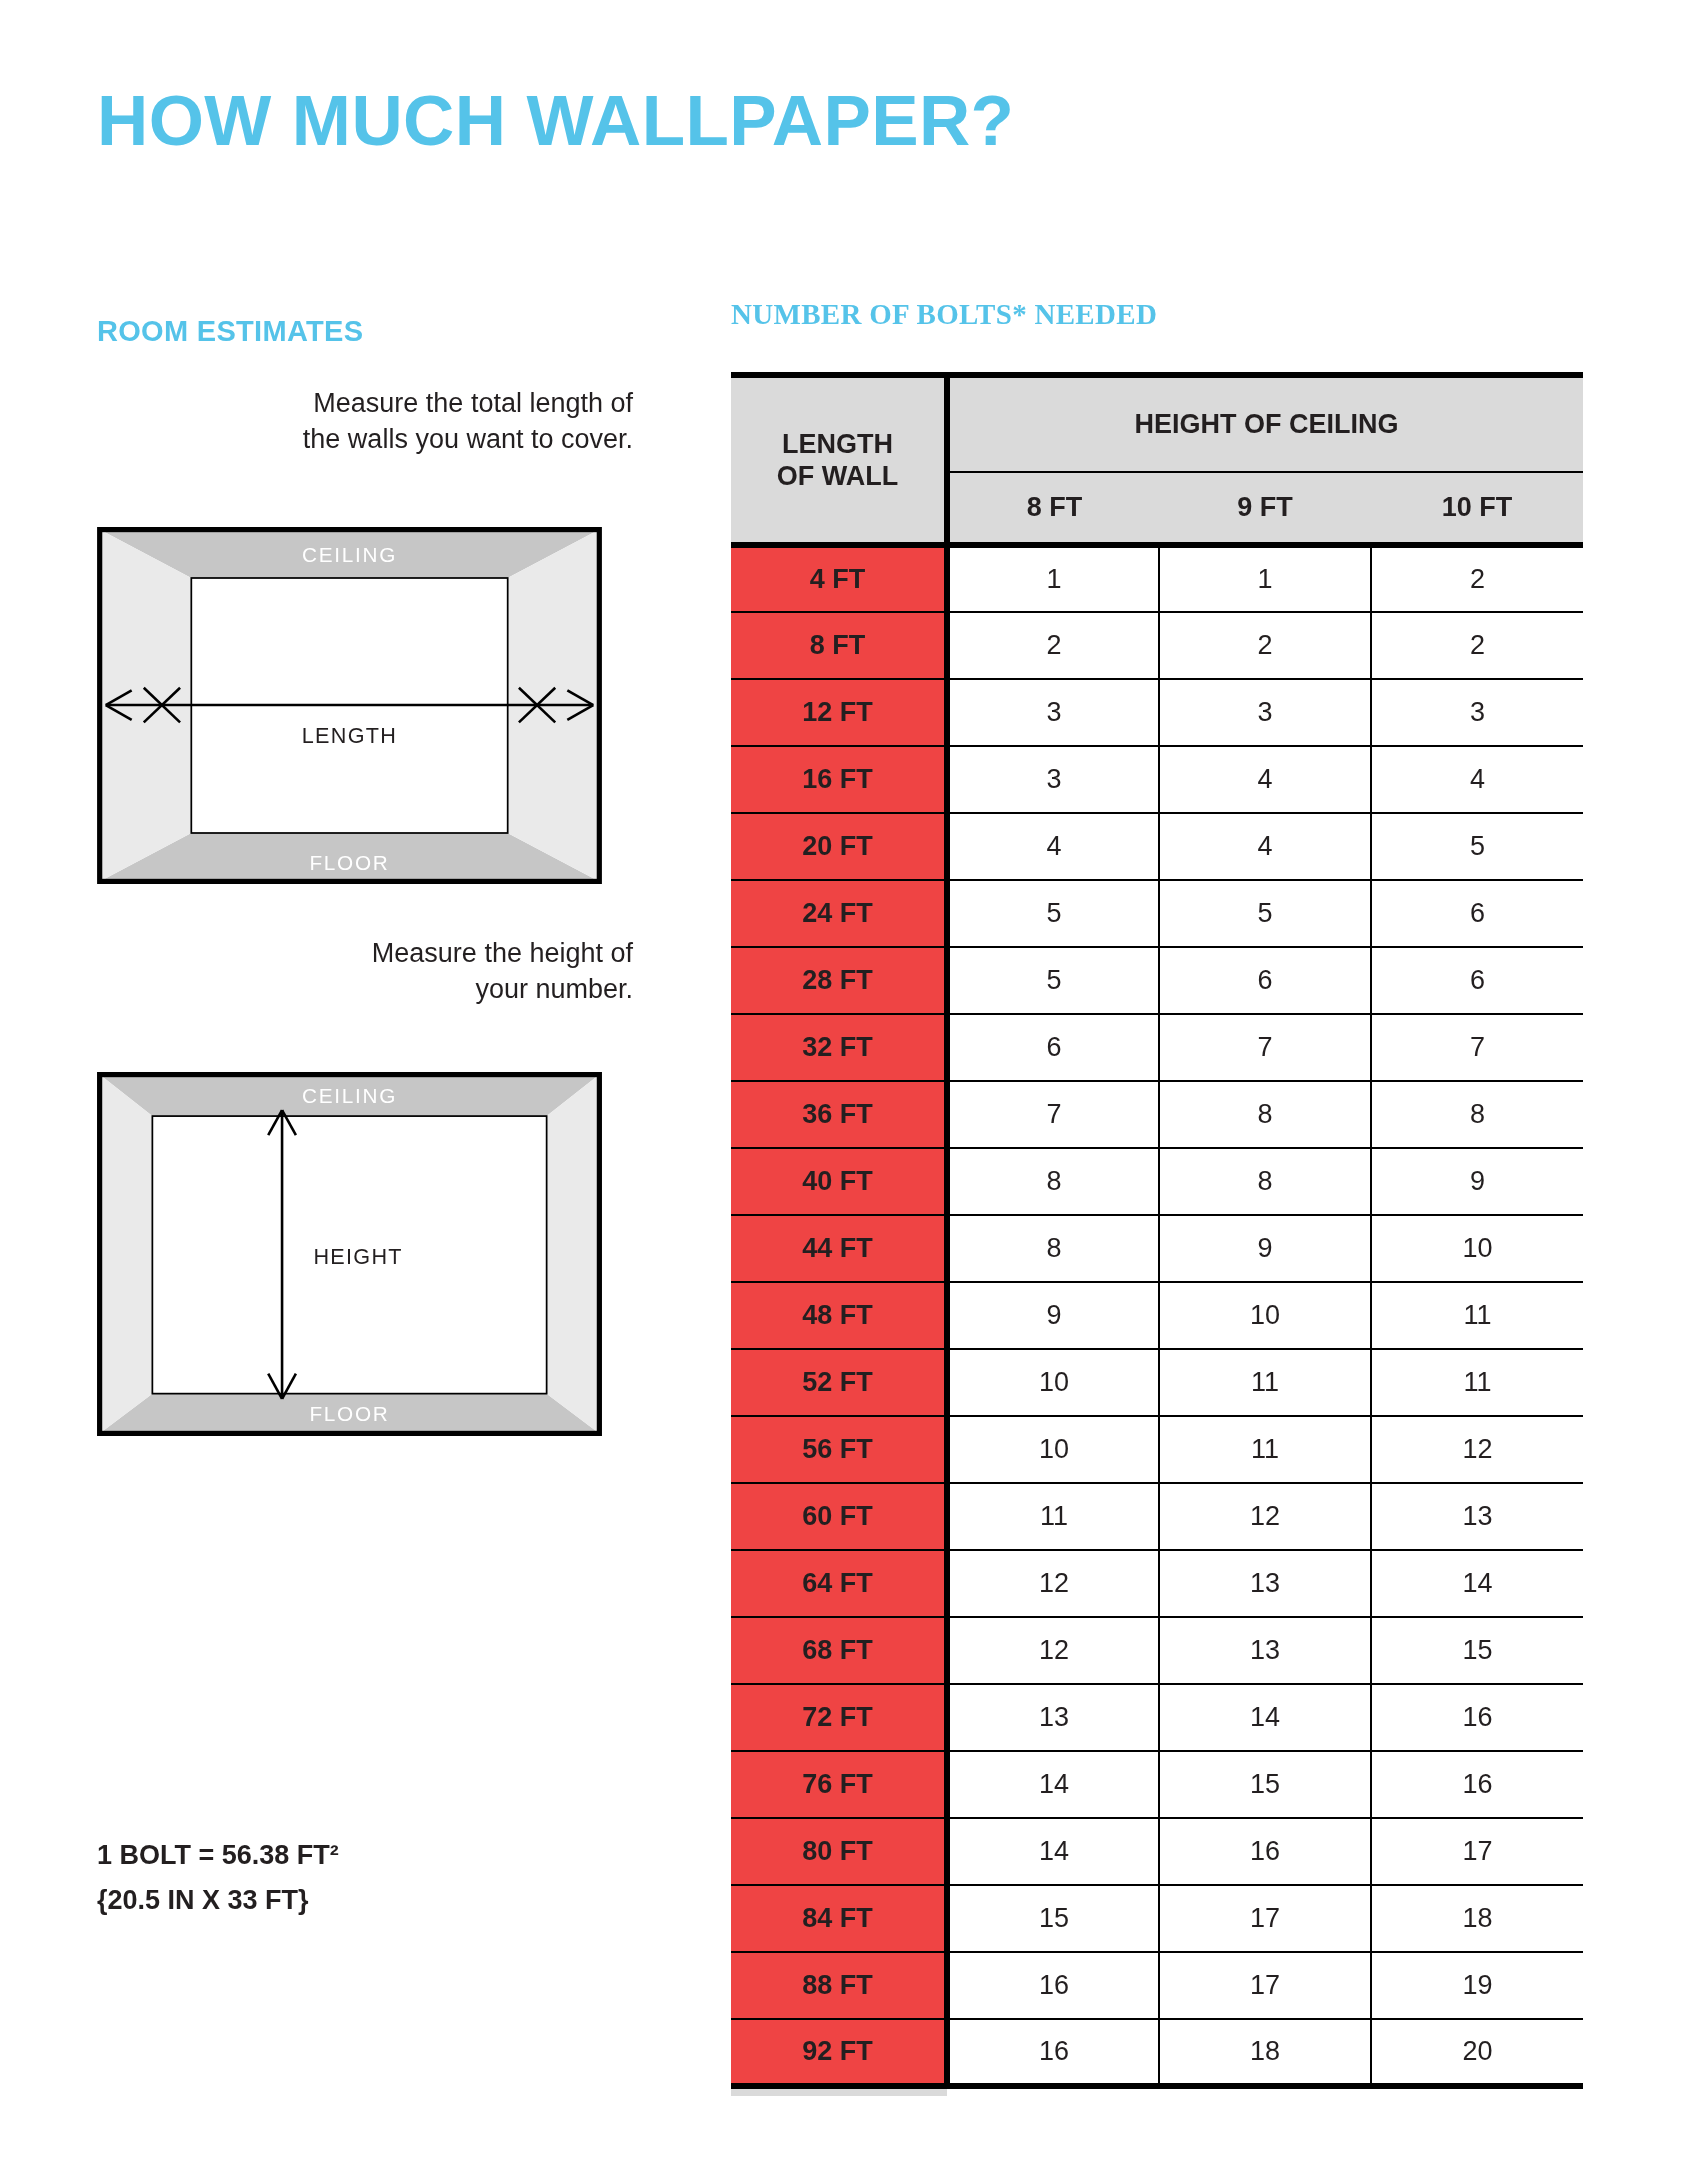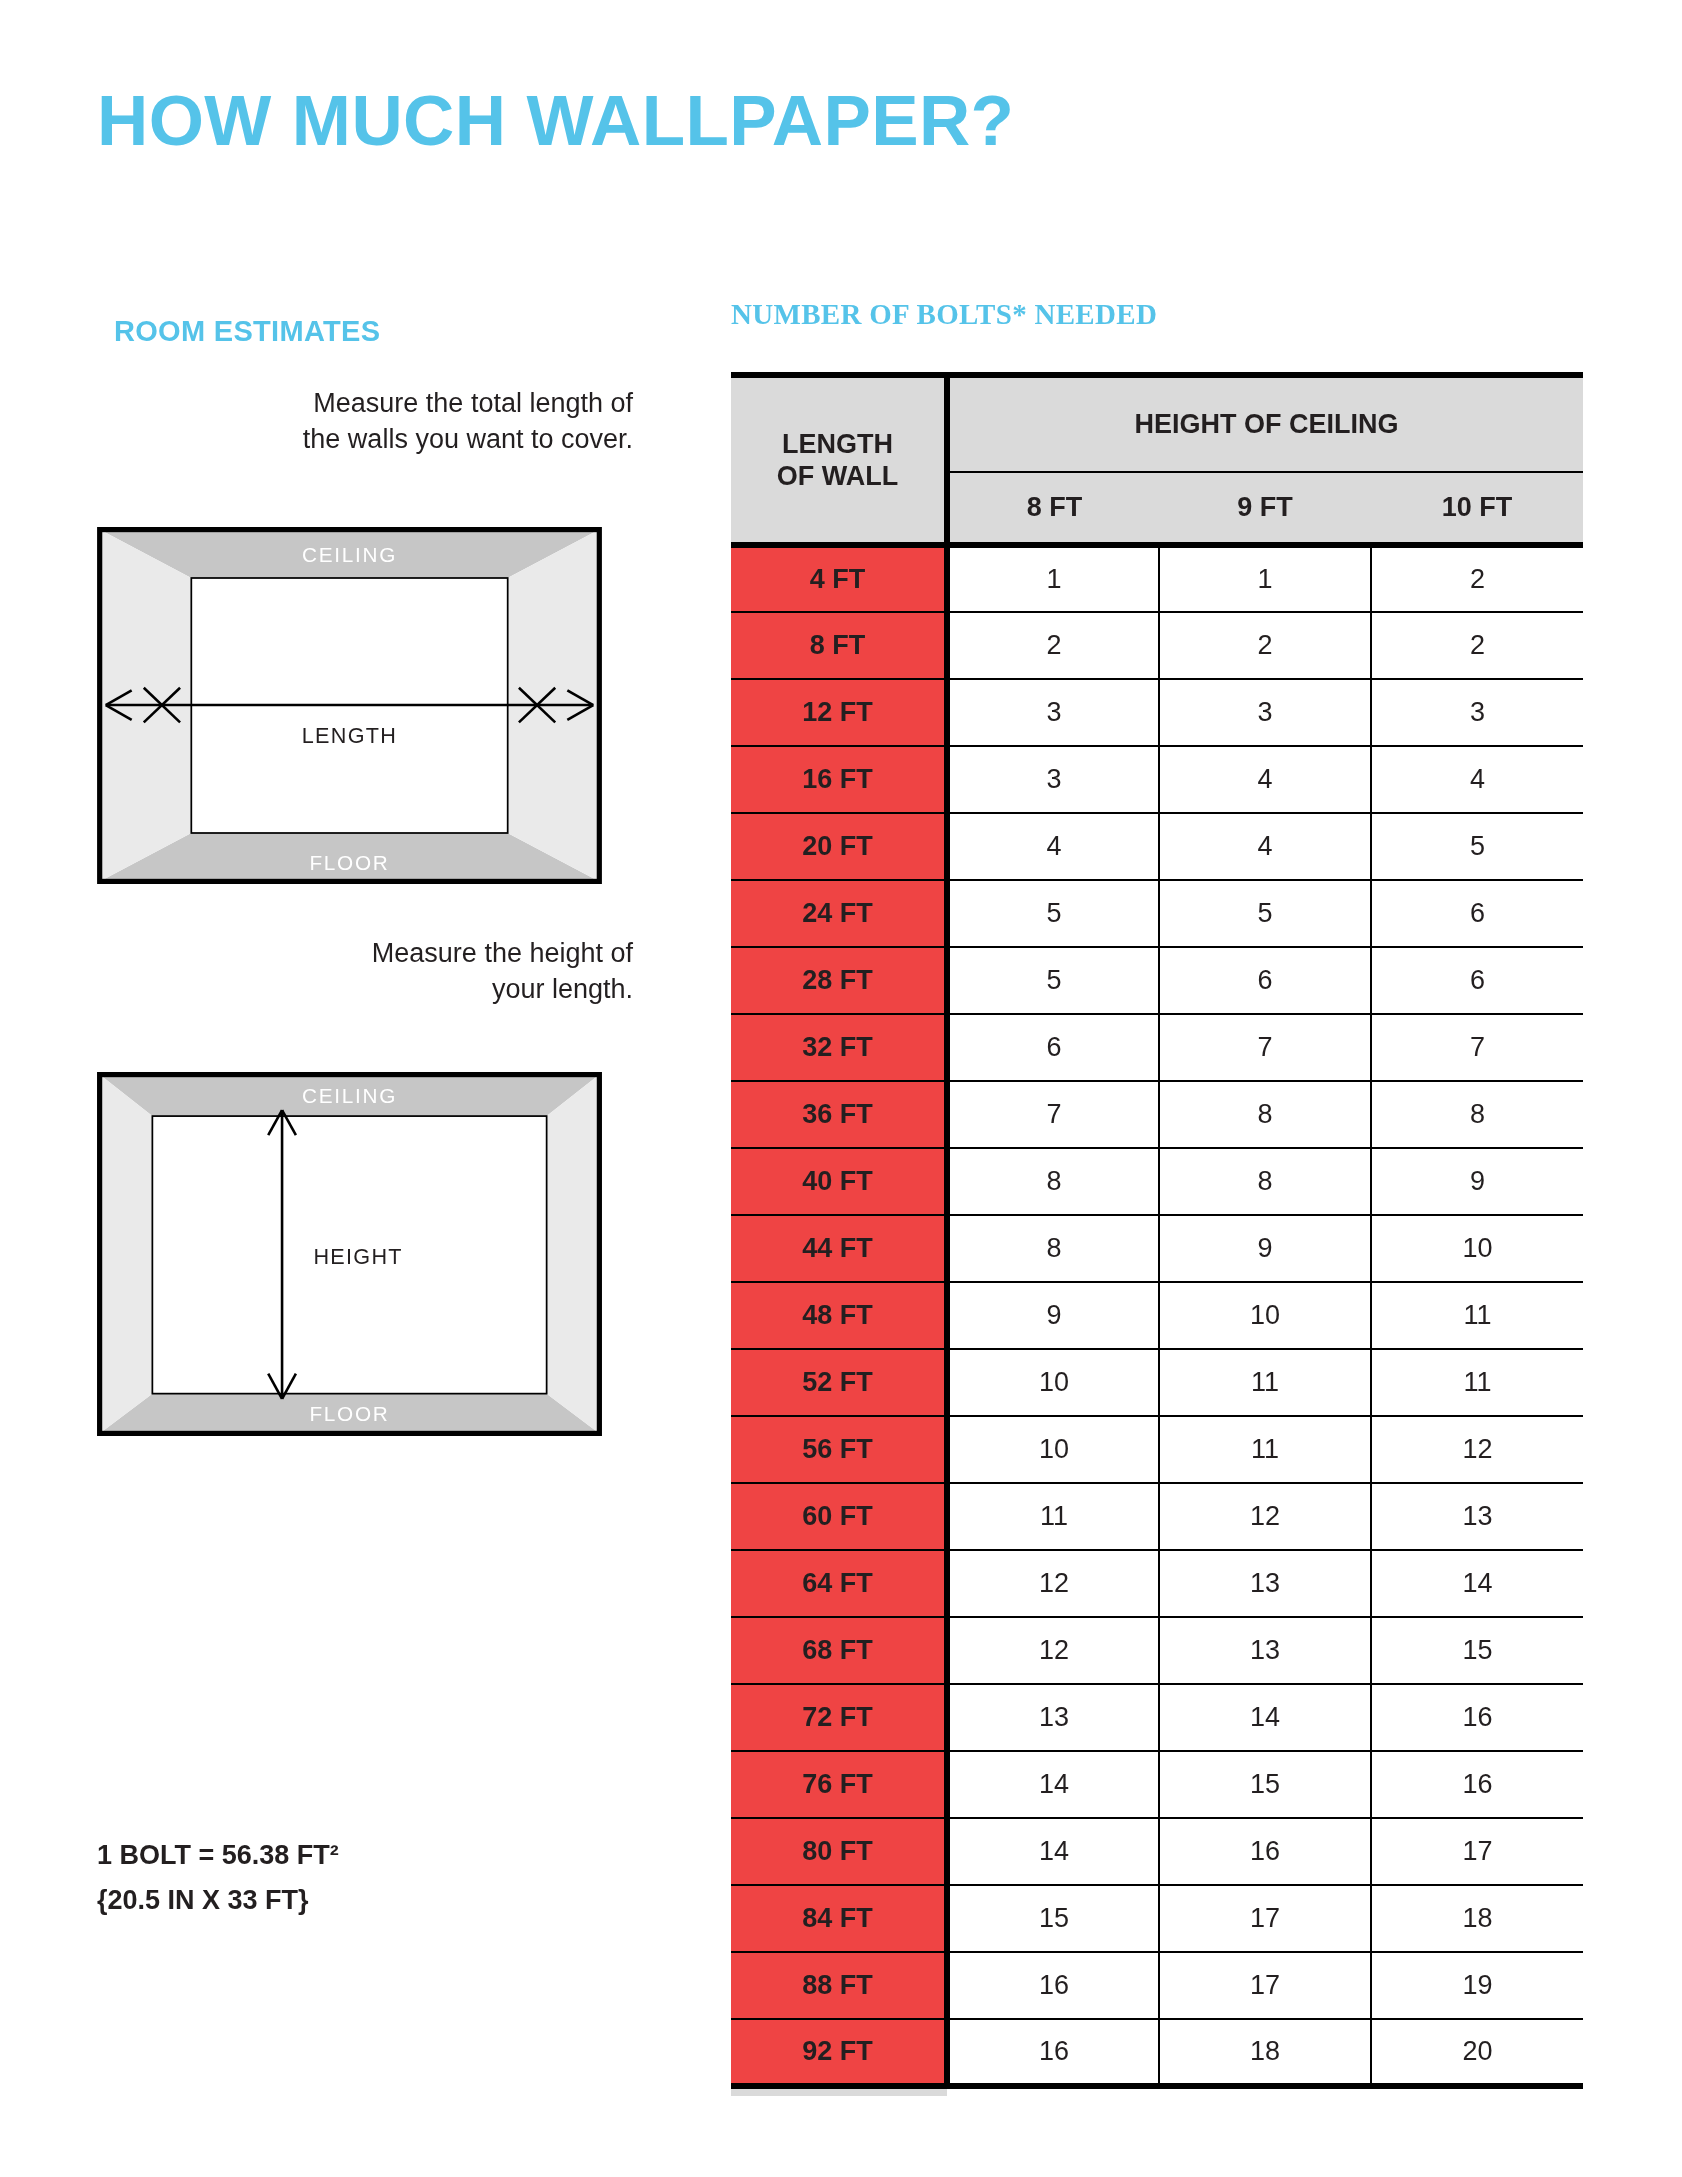--- a/index.html
+++ b/index.html
@@ -5,21 +5,21 @@
   html, body { margin:0; padding:0; background:#ffffff; }
   body { font-family:"Liberation Sans", sans-serif; color:#231F20; }
   #page { position:relative; width:1683px; height:2177px; background:#ffffff; overflow:hidden; }
 
   .page-title {
     position:absolute; left:97px; top:80px;
     font-size:71px; font-weight:bold; color:#55C3E9; letter-spacing:0.4px;
     white-space:nowrap;
   }
   .section-heading { font-size:29px; font-weight:bold; color:#55C3E9; letter-spacing:0.3px; }
-  #room-heading { position:absolute; left:114px; top:315px; }
+  #room-heading { position:absolute; left:97px; top:315px; }
   #table-heading { position:absolute; left:731px; top:298px; width:852px; text-align:left;font-family:Liberation Serif, serif; }
 
   .instruction {
     position:absolute; left:97px; width:536px;
     font-size:27px; line-height:1.33; white-space:pre-line;text-align:right;
   }
   #step1 { top:386px; }
   #step2 { top:936px; }
   #step3 { top:1479px; }
 
@@ -104,21 +104,21 @@
         <line x1="488" y1="186" x2="530" y2="226"></line>
         <line x1="488" y1="226" x2="530" y2="186"></line>
       </g>
       <text class="diag-label-light" x="292" y="40" text-anchor="middle">CEILING</text>
       <text class="diag-label-light" x="292" y="397" text-anchor="middle">FLOOR</text>
       <text class="diag-label-dark" x="292" y="250" text-anchor="middle">LENGTH</text>
     </svg>
   </div>
 
   <div id="step2" class="instruction">Measure the height of
-your length.</div>
+your number.</div>
 
   <div id="diagram2" class="diagram">
     <svg width="505" height="364" viewBox="0 0 584 421">
       <polygon points="3,3 581,3 520,51 64,51" fill="#C6C6C6"></polygon>
       <polygon points="3,418 581,418 520,372 64,372" fill="#C6C6C6"></polygon>
       <polygon points="3,3 64,51 64,372 3,418" fill="#EAEAEA"></polygon>
       <polygon points="581,3 520,51 520,372 581,418" fill="#EAEAEA"></polygon>
       <rect x="64" y="51" width="456" height="321" fill="#ffffff" stroke="#000" stroke-width="2"></rect>
       <rect x="3" y="3" width="578" height="415" fill="none" stroke="#000" stroke-width="6"></rect>
       <g stroke="#000" stroke-width="3" fill="none">

